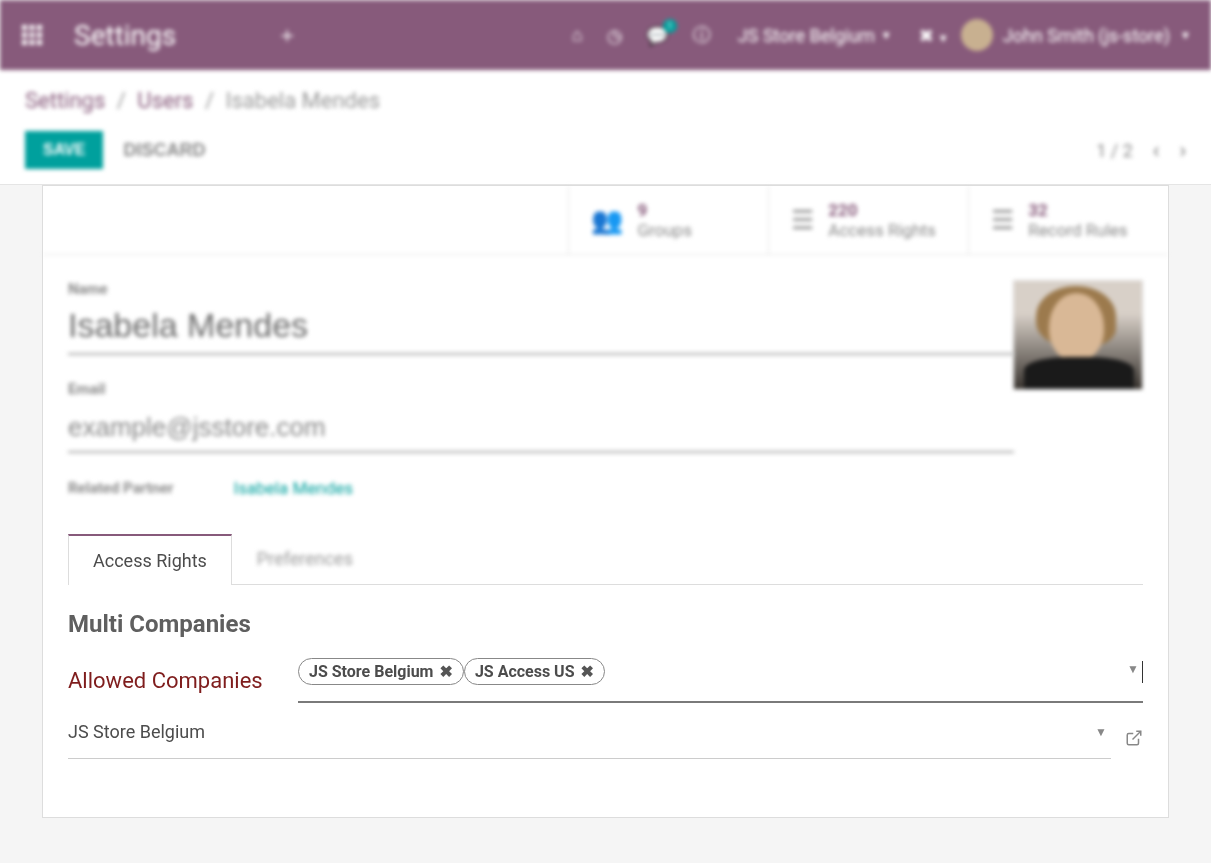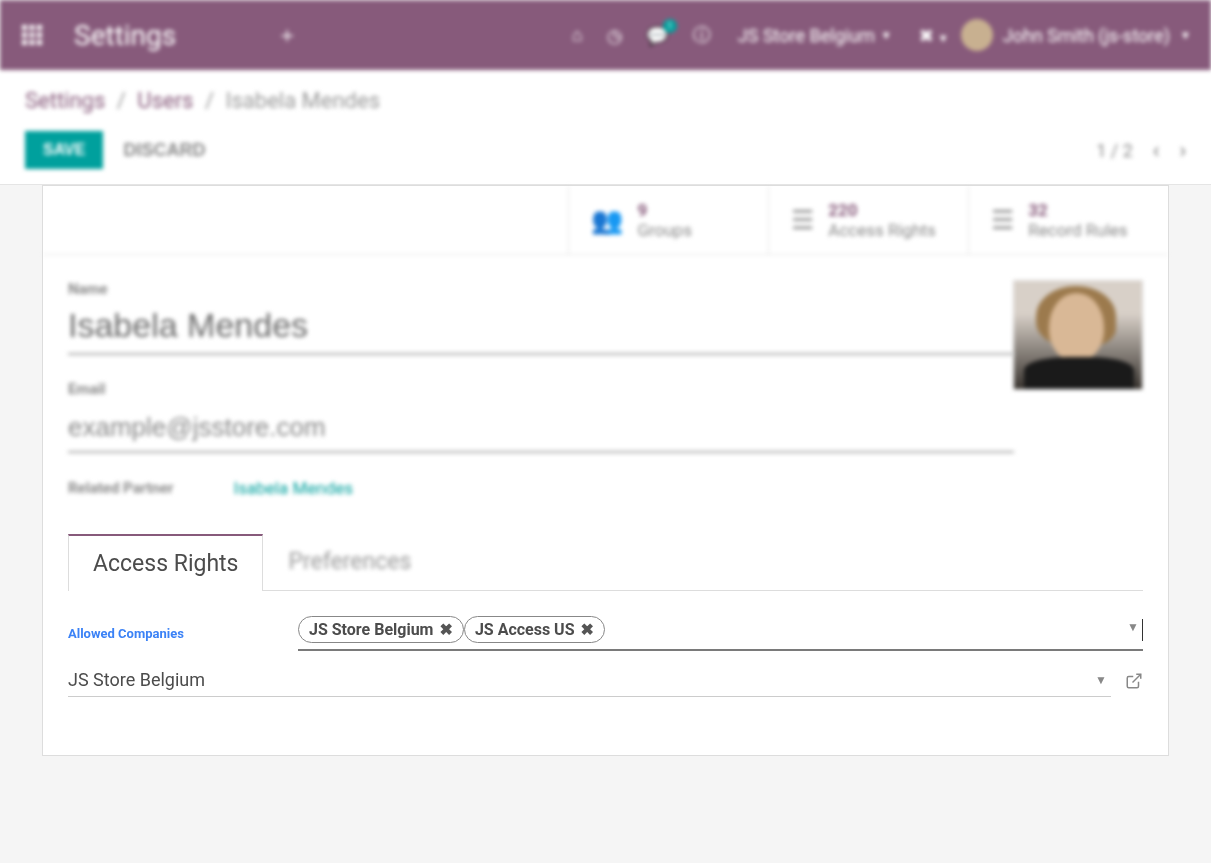--- a/index.html
+++ b/index.html
@@ -49,30 +49,30 @@
   .related-row { display: flex; gap: 60px; align-items: center; margin-top: 20px; }
   .related-row .field-label { margin: 0; }
   .related-link { color: #00a09d; font-size: 17px; }
   .avatar-box { position: absolute; top: 25px; right: 25px; width: 130px; height: 110px; border: 1px solid #ddd; overflow: hidden; background: linear-gradient(to bottom, #d8d0c8 0%, #d8d0c8 30%, #3a3530 100%); }
   .avatar-box .face { position: absolute; left: 35px; top: 12px; width: 55px; height: 68px; background: #d9b896; border-radius: 50% 50% 45% 45%; }
   .avatar-box .hair { position: absolute; left: 22px; top: 5px; width: 80px; height: 60px; background: #9c7a4d; border-radius: 50% 50% 30% 40%; }
   .avatar-box .body { position: absolute; bottom: 0; left: 10px; width: 110px; height: 32px; background: #1a1a1a; border-radius: 40% 40% 0 0; }
   
   
   .tabs { display: flex; margin-top: 35px; border-bottom: 1px solid #ddd; }
-  .tab { padding: 14px 24px; font-size: 23px; cursor: pointer; border: 1px solid transparent; border-bottom: none; color: #9a9a9a; }
+  .tab { padding: 14px 24px; font-size: 18px; cursor: pointer; border: 1px solid transparent; border-bottom: none; color: #9a9a9a; }
   .tab.active { border-color: #ddd; border-top: 2px solid #875a7b; color: #4c4c4c; background: #fff; position: relative; top: 1px; }
   .tab.inactive { filter: blur(2px); }
   
   
   .tab-content { padding: 25px 25px 40px; }
   .section-title { font-size: 24px; color: #5f5f5f; margin-bottom: 20px; }
   .form-row { display: flex; align-items: center; margin-bottom: 18px; }
-  .form-row .row-label { width: 230px; font-size: 13px; font-weight: 700; color: #3b82f6; }
-  .form-row .row-field { flex: 1; position: relative; border-bottom: 1px solid #ccc; padding-bottom: 6px; display: flex; align-items: center; flex-wrap: wrap; gap: 4px; justify-content: space-between; }
+  .form-row .row-label { width: 230px; font-size: 22px; font-weight: 400; color: #7f1d1d; }
+  .form-row .row-field { flex: 1; position: relative; border-bottom: 1px solid #ccc; padding-bottom: 16px; display: flex; align-items: center; flex-wrap: wrap; gap: 4px; justify-content: space-between; }
   .form-row.focused .row-field { border-bottom: 2px solid #7a7a7a; }
   .tag { display: inline-flex; align-items: center; gap: 6px; border: 1px solid #888; border-radius: 14px; padding: 3px 10px; font-size: 16px; color: #4c4c4c; font-weight: 700; }
   .tag .x { font-weight: 900; cursor: pointer; color: #555; }
   .cursor-line { display: inline-block; width: 1px; height: 22px; background: #333; margin-left: 2px; }
   .dropdown-caret { position: absolute; right: 4px; top: 4px; color: #888; cursor: pointer; font-size: 12px; }
   .select-val { font-size: 18px; color: #4c4c4c; }
   .ext-link { margin-left: 14px; color: #888; cursor: pointer; }
   .ext-link svg { width: 18px; height: 18px; }
 </style>
 </head>
@@ -176,20 +176,21 @@
       </div>
     </div>
 
     <div class="tabs">
       <div class="tab active">Access Rights</div>
       <div class="tab inactive">Preferences</div>
     </div>
   </div>
 
   <div class="tab-content">
+    <h2 class="section-title">Multi Companies</h2>
 
     <div class="form-row focused">
       <div class="row-label">Allowed Companies</div>
       <div class="row-field">
         <span id="tags-container"><span class="tag">
               <span>JS Store Belgium</span> 
               <span class="x">✖</span>
             </span><span class="tag">
               <span>JS Access US</span> 
               <span class="x">✖</span>

